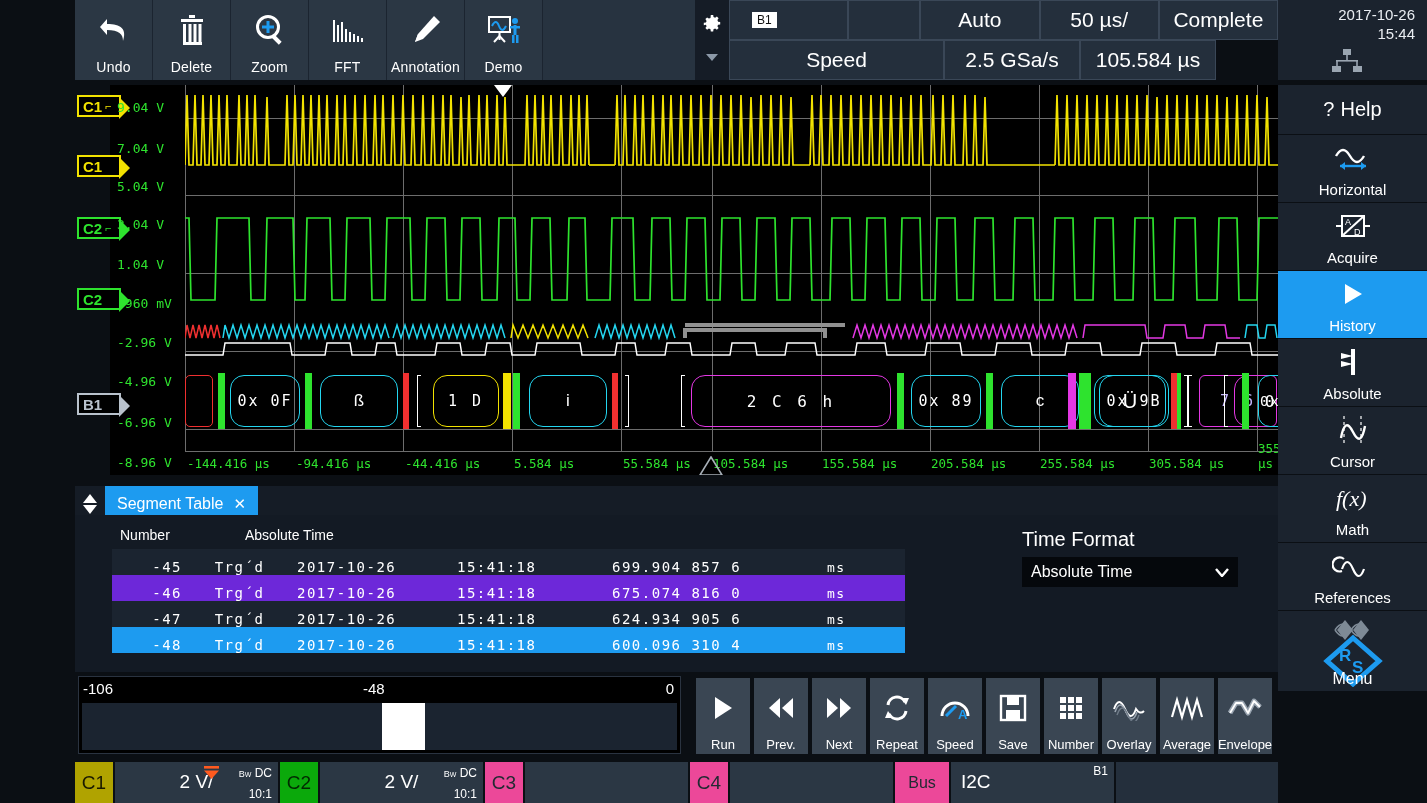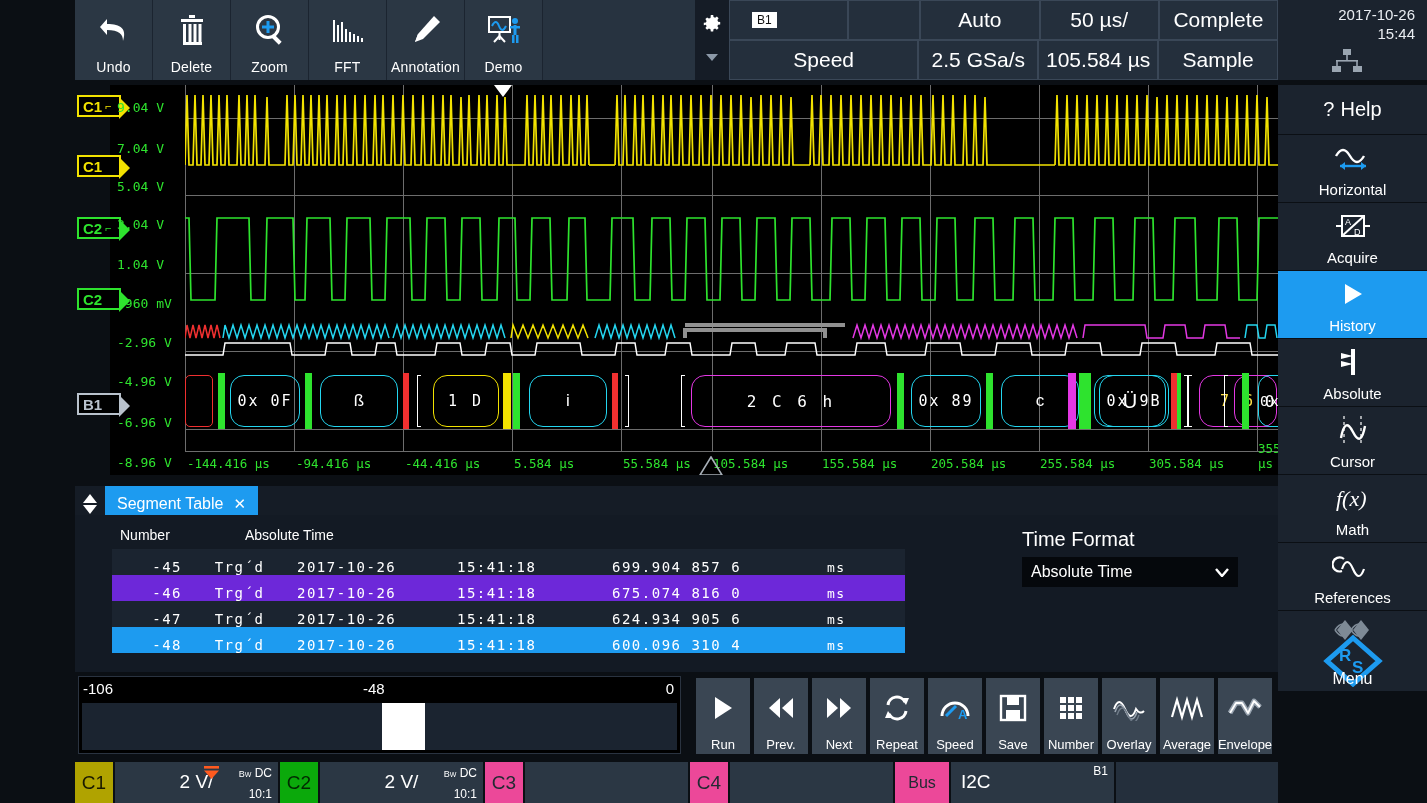--- a/index.html
+++ b/index.html
@@ -263,21 +263,20 @@
       </div>
       <div class="hcell h-blank"></div>
       <div class="hcell h-auto">Auto</div>
       <div class="hcell h-50">50 µs/</div>
       <div class="hcell h-compl">Complete</div>
     </div>
     <div class="hdr-row">
       <div class="hcell h-setup">Speed</div>
       <div class="hcell h-gsa">2.5 GSa/s</div>
       <div class="hcell h-time">105.584 µs</div>
-      <div class="hcell h-sample">Sample</div>
     </div>
   </div>
 
   <div class="dt">
     <div>2017-10-26</div>
     <div>15:44</div>
     <div style="display:flex;justify-content:center;margin-top:6px;">
       <span>
         <svg width="34" height="24" viewBox="0 0 34 24">
             <rect x="13" y="0" width="8" height="6" fill="#9aa5b1"></rect>
@@ -400,21 +399,21 @@
       <div style="position:absolute;left:801px;top:0;width:7px;height:56px;background:#2ee32e;"></div>
       <div style="position:absolute;left:816px;top:2px;width:78px;height:52px;border:1.5px solid #24d6f0;border-radius:14px;color:#fff;font-size:17px;display:flex;align-items:center;justify-content:center;">
           <span>c</span>
         </div>
       <div style="position:absolute;left:899px;top:0;width:7px;height:56px;background:#2ee32e;"></div>
       <div style="position:absolute;left:914px;top:2px;width:70px;height:52px;border:1.5px solid #24d6f0;border-radius:14px;color:#fff;font-family:'DejaVu Sans Mono',monospace;font-size:15px;display:flex;align-items:center;justify-content:center;letter-spacing:2px;">
           <span style="white-space:pre-line">0x 9B</span>
         </div>
       <div style="position:absolute;left:989px;top:0;width:7px;height:56px;background:#2ee32e;"></div>
       <div style="position:absolute;left:1003px;top:2px;width:4px;height:52px;border-left:1.5px solid #fff;border-top:1.5px solid #fff;border-bottom:1.5px solid #fff;"></div>
-      <div style="position:absolute;left:1014px;top:2px;width:78px;height:52px;border:1.5px solid #e438e4;border-radius:14px;color:#fde047;font-family:'DejaVu Sans Mono',monospace;font-size:15px;letter-spacing:3px;display:flex;align-items:center;justify-content:center;">
+      <div style="position:absolute;left:1014px;top:2px;width:78px;height:52px;border:1.5px solid #e438e4;border-radius:6px;color:#c4b5fd;font-family:'DejaVu Sans Mono',monospace;font-size:15px;letter-spacing:3px;display:flex;align-items:center;justify-content:center;">
           <span>7 6</span>
         </div>
     </div>
 
     <div style="position:absolute;left:1203px;top:288px;width:0;height:0;"></div>
 
     <div style="position:absolute;left:1206px;top:290px;"></div>
 
     <div style="position:absolute;left:993px;top:288px;width:300px;height:56px;">
       <div style="position:absolute;left:0;top:0;width:8px;height:56px;background:#e438e4;"></div>

